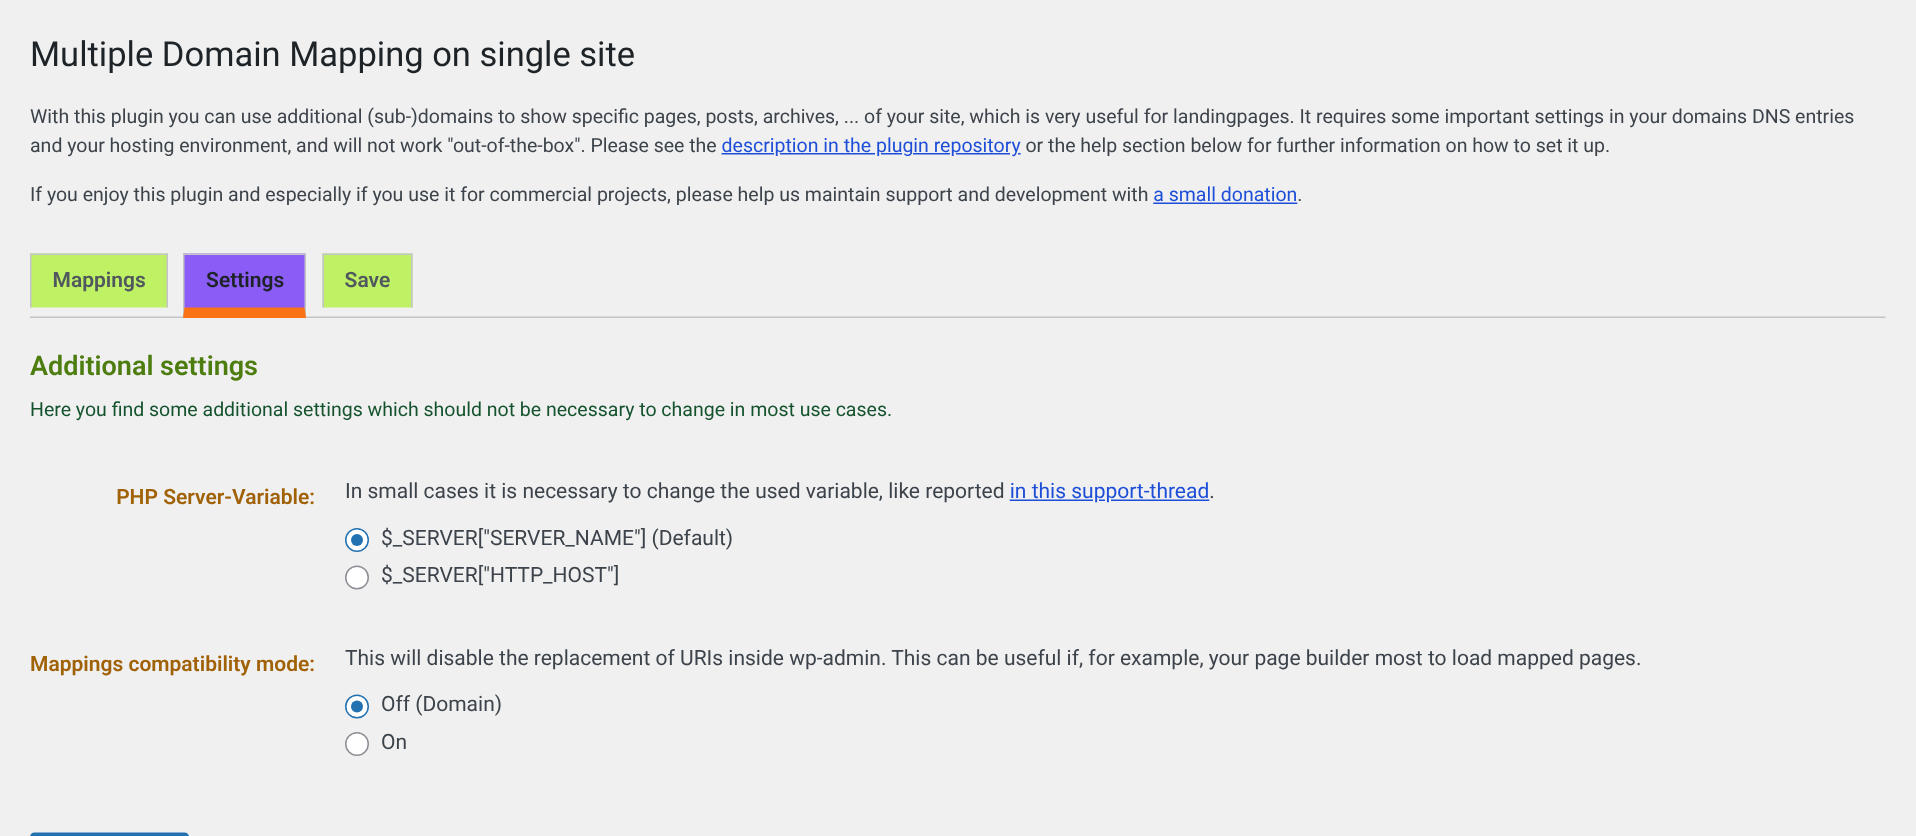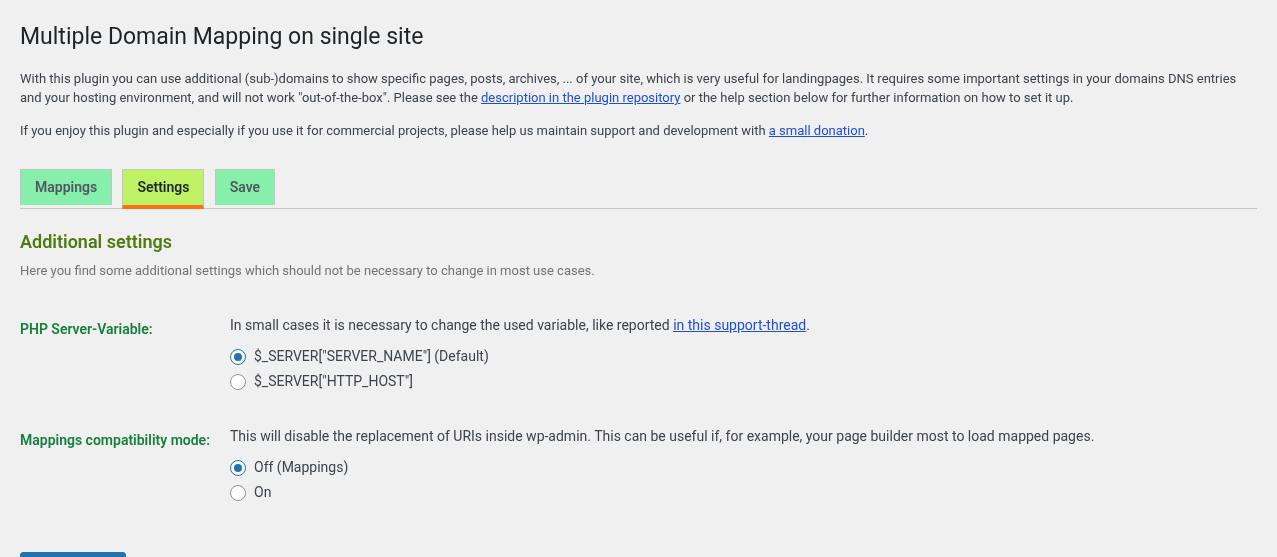--- a/index.html
+++ b/index.html
@@ -42,58 +42,58 @@
     }
     .nav-tab {
       display: inline-block;
       border: 1px solid #c3c4c7;
       border-bottom: none;
       margin-left: 0.5em;
       padding: 8px 14px;
       font-size: 14px;
       line-height: 1.33;
       font-weight: 600;
-      background: #86efac;
+      background: #bef264;
       color: #50575e;
       text-decoration: none;
       white-space: nowrap;
     }
     .nav-tab:first-child {
       margin-left: 0;
     }
     .nav-tab-active {
-      background: #bef264;
+      background: #8b5cf6;
       color: #1d2327;
-      border-bottom: 4px solid #f97316;
+      border-bottom: 7px solid #f97316;
       margin-bottom: -1px;
     }
     h2.section-heading {
       font-size: 18px;
       font-weight: 600;
       color: #4d7c0f;
       margin-top: 20px;
       margin-bottom: 8px;
     }
     .section-desc {
       font-size: 13px;
-      color: #737373;
+      color: #14532d;
       margin-bottom: 20px;
     }
     .form-table {
       width: 100%;
       border-collapse: collapse;
     }
     .form-table th {
-      text-align: left;
+      text-align: right;
       vertical-align: top;
       width: 200px;
       padding: 20px 10px 20px 0;
       font-weight: 600;
       font-size: 14px;
-      color: #15803d;
+      color: #a16207;
       line-height: 1.3;
     }
     .form-table td {
       vertical-align: top;
       padding: 15px 10px;
       font-size: 14px;
       line-height: 1.5;
       color: #3c434a;
     }
     .field-desc {
@@ -190,21 +190,21 @@
         <label class="radio-label">$_SERVER["HTTP_HOST"]</label>
       </div>
     </td>
   </tr>
   <tr>
     <th>Mappings compatibility mode:</th>
     <td>
       <p class="field-desc">This will disable the replacement of URIs inside wp-admin. This can be useful if, for example, your page builder most to load mapped pages.</p>
       <div class="radio-row">
         <input type="radio" name="compat" checked="" style="">
-        <label class="radio-label">Off (Mappings)</label>
+        <label class="radio-label">Off (Domain)</label>
       </div>
       <div class="radio-row">
         <input type="radio" name="compat" style="">
         <label class="radio-label">On</label>
       </div>
     </td>
   </tr>
 </tbody>
   </table>
 

